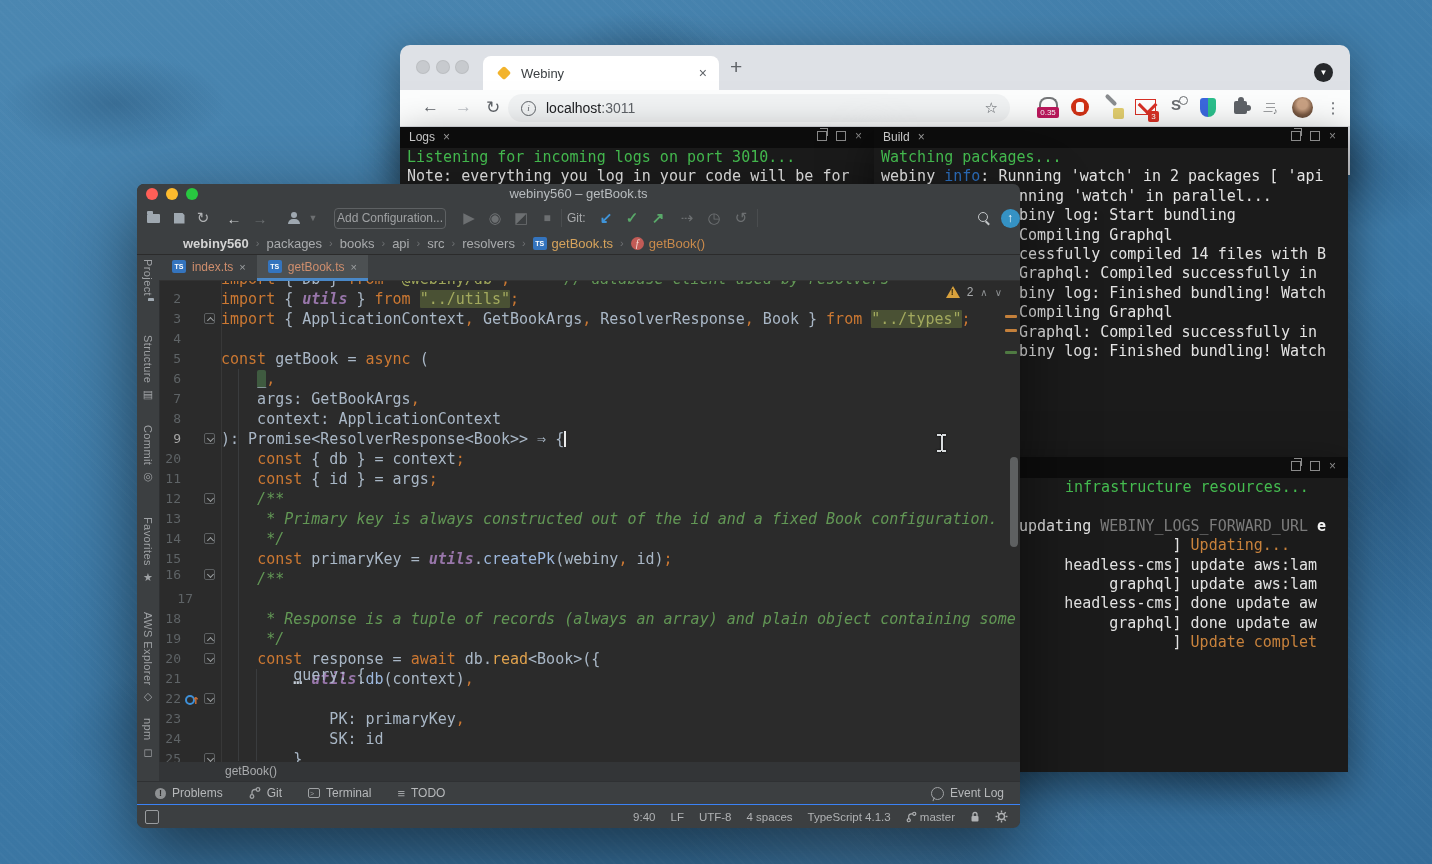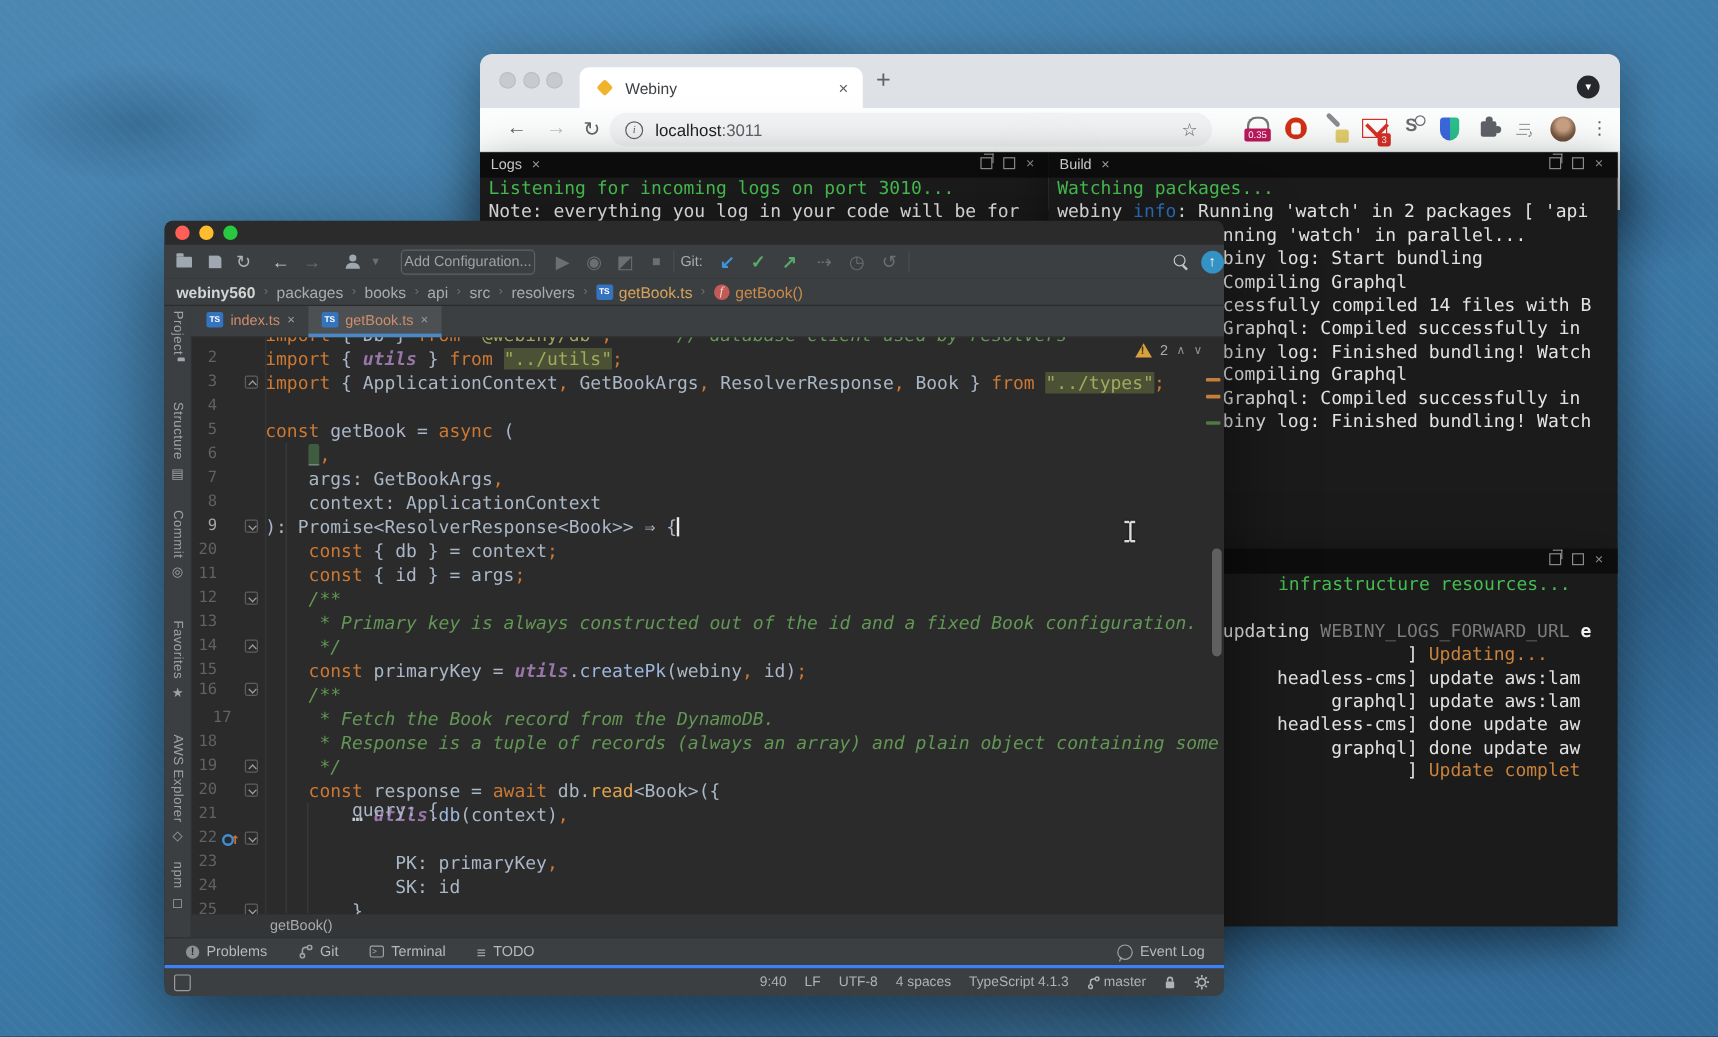--- a/index.html
+++ b/index.html
@@ -103,21 +103,21 @@
   .tsep{position:absolute;top:5px;width:1px;height:18px;background:#4A4D4F;}
   .git-label{position:absolute;left:430px;top:0;height:28px;line-height:28px;color:#A9ABAD;font-size:12px;}
   .mag{position:relative;width:12px;height:12px;}
   .mag::before{content:"";position:absolute;left:0;top:0;width:8px;height:8px;border:1.7px solid #C3C6C8;border-radius:50%;}
   .mag::after{content:"";position:absolute;right:0;bottom:0;width:5px;height:1.8px;background:#C3C6C8;transform:rotate(45deg);}
   .upcircle{width:19px;height:19px;border-radius:50%;background:#3592C4;color:#fff;font-size:12px;
     text-align:center;line-height:19px;font-weight:bold;}
   .i-crumbs{position:absolute;left:0;top:48px;right:0;height:23px;background:#3C3F41;border-bottom:1px solid #2B2B2B;
     display:flex;align-items:center;gap:7px;padding-left:10px;font-size:13px;color:#A9ABAD;box-sizing:border-box;}
   .crumb-sep{color:#6E7173;font-size:11px;}
-  .crumb-root{color:#D4D4D4;font-weight:bold;}
+  .crumb-root{color:#D4D4D4;font-weight:bold;margin-left:36px;}
   .crumb-file{color:#D6A35C;display:flex;align-items:center;gap:5px;}
   .crumb-fn{color:#C98A4B;display:flex;align-items:center;gap:5px;}
   .ts-badge{display:inline-block;width:14px;height:13px;background:#3474BE;border-radius:2px;color:#fff;
     font-size:7px;font-weight:bold;text-align:center;line-height:13px;}
   .fn-badge{display:inline-block;width:13px;height:13px;background:#C25B56;border-radius:50%;color:#F4DDD6;
     font-size:10px;font-style:italic;text-align:center;line-height:13px;font-family:"Liberation Serif",serif;}
   .i-stripe{position:absolute;left:0;top:71px;width:22px;height:526px;background:#3C3F41;border-right:1px solid #2F3133;}
   .stripe-item{position:absolute;left:0;width:22px;display:flex;flex-direction:column;align-items:center;gap:5px;}
   .stripe-label{writing-mode:vertical-rl;font-size:11px;color:#9FA2A5;letter-spacing:.4px;}
   .stripe-glyph{color:#9FA2A5;font-size:11px;}
@@ -166,21 +166,21 @@
   .bb-item{display:flex;align-items:center;gap:6px;}
   .pi{width:11px;height:11px;border-radius:50%;background:#8E9193;color:#2B2B2B;font-size:9px;font-weight:bold;
     text-align:center;line-height:11px;}
   .term-ic{width:12px;height:10px;border:1.4px solid #9FA2A4;border-radius:2px;color:#9FA2A4;font-size:7px;
     line-height:9px;padding-left:1px;box-sizing:border-box;}
   .todo-ic{color:#9FA2A4;font-size:13px;}
   .bubble{position:relative;width:11px;height:11px;border:1.4px solid #9FA2A4;border-radius:50%;}
   .bubble::after{content:"";position:absolute;left:1px;bottom:-3px;width:4px;height:4px;
     border-left:1.4px solid #9FA2A4;transform:rotate(20deg);}
   .eventlog{position:absolute;right:16px;display:flex;align-items:center;gap:6px;}
-  .i-status{position:absolute;left:0;top:620px;right:0;height:23px;background:#3C3F41;border-top:3px solid #3b82f6;
+  .i-status{position:absolute;left:0;top:620px;right:0;height:23px;background:#3C3F41;border-top:1px solid #3b82f6;
     border-radius:0 0 7px 7px;font-size:11.5px;color:#B0B2B4;}
   .st-left{position:absolute;left:8px;top:5px;width:12px;height:12px;border:1.4px solid #9a9da0;border-radius:2px;}
   .st-right{position:absolute;right:12px;top:0;height:23px;display:flex;align-items:center;gap:15px;}
   .st-ic{display:flex;align-items:center;}
   
   .ibeam{position:absolute;left:936px;top:434px;width:11px;height:18px;filter:drop-shadow(0 0 1px rgba(0,0,0,.8));}
   .ibeam i{position:absolute;background:#D9DCDE;}
   .ibeam .v{left:4.5px;top:1px;width:2px;height:16px;}
   .ibeam .h1{left:1px;top:0;width:4px;height:2px}.ibeam .h2{left:6px;top:0;width:4px;height:2px}
   .ibeam .h3{left:1px;bottom:0;width:4px;height:2px}.ibeam .h4{left:6px;bottom:0;width:4px;height:2px}
@@ -306,20 +306,21 @@
         <div class="tl" style="top: 58.2px; left: 145px;"><span class="sg-w">                 ] </span><span class="sg-o">Updating...</span></div>
         <div class="tl" style="top: 77.6px; left: 145px;"><span class="sg-w">     headless-cms] update aws:lam</span></div>
         <div class="tl" style="top: 97px; left: 145px;"><span class="sg-w">          graphql] update aws:lam</span></div>
         <div class="tl" style="top: 116.4px; left: 145px;"><span class="sg-w">     headless-cms] done update aw</span></div>
         <div class="tl" style="top: 135.8px; left: 145px;"><span class="sg-w">          graphql] done update aw</span></div>
         <div class="tl" style="top: 155.2px; left: 145px;"><span class="sg-w">                 ] </span><span class="sg-o">Update complet</span></div>
       </div>
   </div>
 
   <div class="ide">
+    <div class="i-title">webiny560 – getBook.ts</div>
     <span class="i-light" style="left:9px;background:#FF5F57"></span>
     <span class="i-light" style="left:29px;background:#FEBC2E"></span>
     <span class="i-light" style="left:49px;background:#28C840"></span>
 
     <div class="i-toolbar">
       <span class="ti" style="left:5px">
           <span class="mini-folder"></span>
         </span>
       <span class="ti" style="left:31px">
           <span class="mini-save"></span>
@@ -517,21 +518,20 @@
           <div class="cl" style="top: 108px;"><span class="sg-t">    args: GetBookArgs</span><span class="sg-p">,</span></div>
           <div class="cl" style="top: 128px;"><span class="sg-t">    context: ApplicationContext</span></div>
           <div class="cl" style="top: 148px;"><span class="sg-t">): Promise&lt;ResolverResponse&lt;Book&gt;&gt; ⇒ {</span><span class="caret"></span></div>
           <div class="cl" style="top: 168px;"><span class="sg-t">    </span><span class="sg-k">const</span><span class="sg-t"> { db } = context</span><span class="sg-p">;</span></div>
           <div class="cl" style="top: 188px;"><span class="sg-t">    </span><span class="sg-k">const</span><span class="sg-t"> { id } = args</span><span class="sg-p">;</span></div>
           <div class="cl" style="top: 208px;"><span class="sg-c">    /**</span></div>
           <div class="cl" style="top: 228px;"><span class="sg-c">     * Primary key is always constructed out of the id and a fixed Book configuration.</span></div>
           <div class="cl" style="top: 248px;"><span class="sg-c">     */</span></div>
           <div class="cl" style="top: 268px;"><span class="sg-t">    </span><span class="sg-k">const</span><span class="sg-t"> primaryKey = </span><span class="sg-pu">utils</span><span class="sg-t">.</span><span class="sg-fb">createPk</span><span class="sg-t">(webiny</span><span class="sg-p">,</span><span class="sg-t"> id)</span><span class="sg-p">;</span></div>
           <div class="cl" style="top: 288px;"><span class="sg-c">    /**</span></div>
-          <div class="cl" style="top: 308px;"><span class="sg-c">     * Fetch the Book record from the DynamoDB.</span></div>
           <div class="cl" style="top: 328px;"><span class="sg-c">     * Response is a tuple of records (always an array) and plain object containing some</span></div>
           <div class="cl" style="top: 348px;"><span class="sg-c">     */</span></div>
           <div class="cl" style="top: 368px;"><span class="sg-t">    </span><span class="sg-k">const</span><span class="sg-t"> response = </span><span class="sg-k">await</span><span class="sg-t"> db.</span><span class="sg-fy">read</span><span class="sg-t">&lt;Book&gt;({</span></div>
           <div class="cl" style="top: 388px;"><span class="sg-t">        </span><span class="sg-b">…</span><span class="sg-t"> </span><span class="sg-pu">utils</span><span class="sg-t">.</span><span class="sg-fb">db</span><span class="sg-t">(context)</span><span class="sg-p">,</span></div>
           <div class="cl" style="top: 384px; text-align: right;"><span class="sg-t">        query: {</span></div>
           <div class="cl" style="top: 428px;"><span class="sg-t">            PK: primaryKey</span><span class="sg-p">,</span></div>
           <div class="cl" style="top: 448px;"><span class="sg-t">            SK: id</span></div>
           <div class="cl" style="top: 468px;"><span class="sg-t">        }</span></div>
         </div>
       <div class="warnbox">

